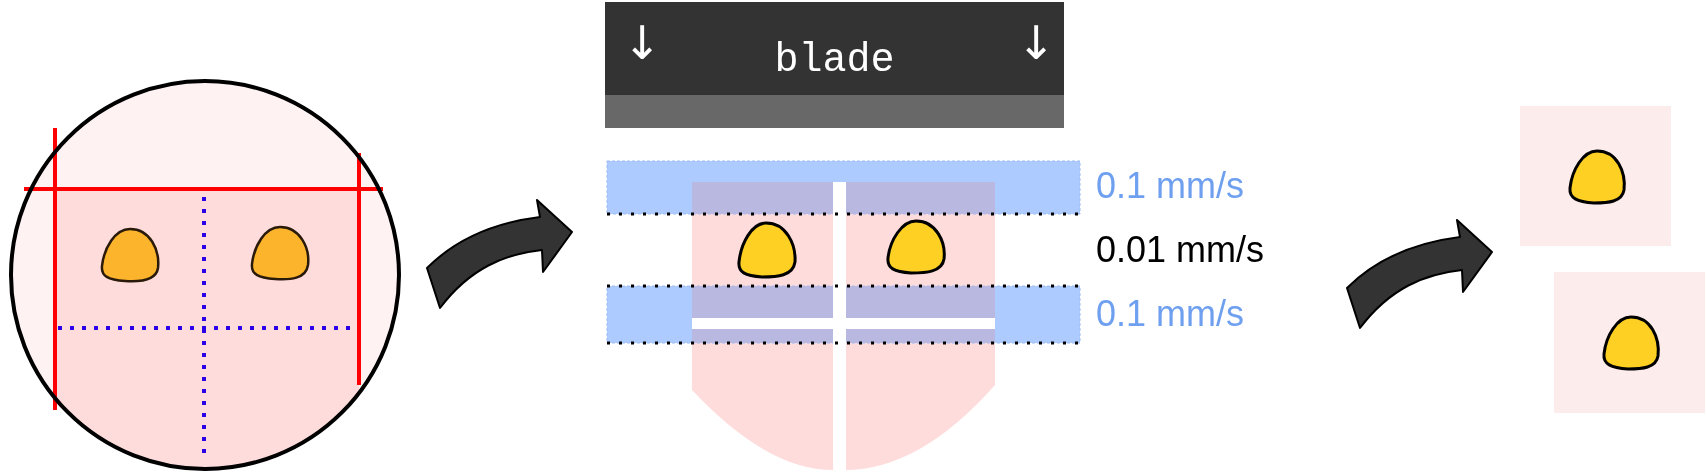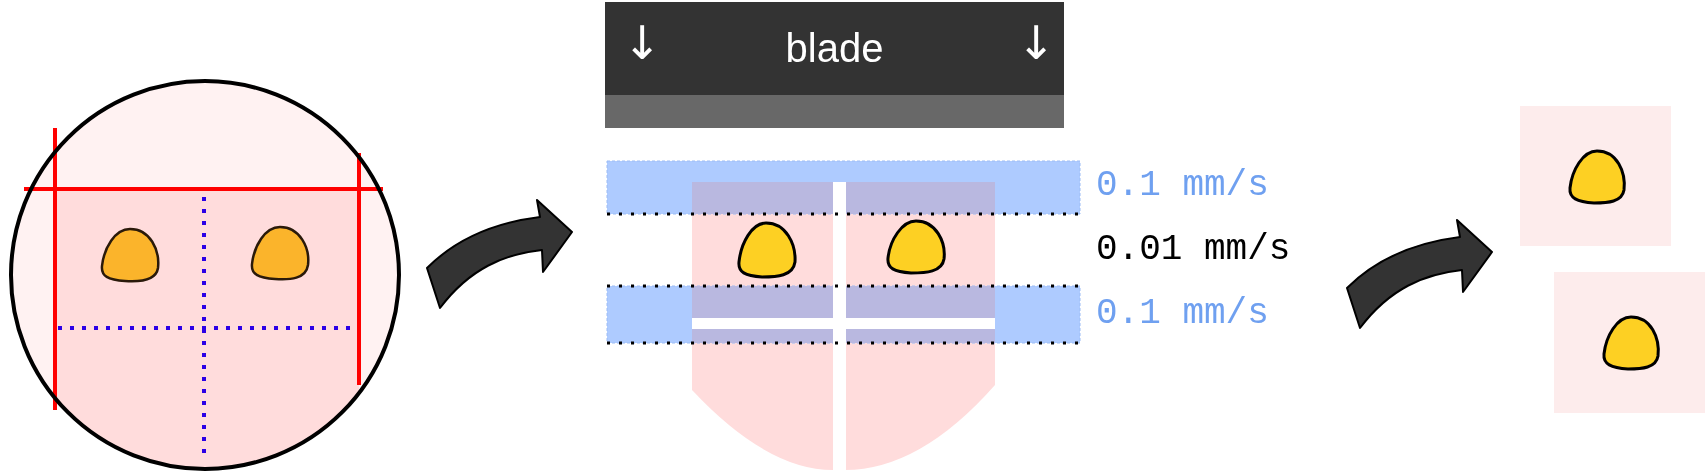--- a/index.html
+++ b/index.html
@@ -1,20 +1,20 @@
 <!DOCTYPE html>
 <html><head>
   <meta charset="utf-8">
   <style>
     html, body { margin: 0; padding: 0; background: #ffffff; }
     .stage { position: relative; width: 1706px; height: 473px; overflow: hidden; background: #ffffff; font-family: "Liberation Sans", sans-serif; }
     svg.canvas { position: absolute; left: 0; top: 0; }
-    .blade-label { position: absolute; left: 605px; top: 2px; width: 459px; height: 93px; display: flex; align-items: center; justify-content: center; color: #ffffff; font-size: 40px; font-family: Liberation Sans, sans-serif; }
+    .blade-label { position: absolute; left: 605px; top: 14px; width: 459px; height: 93px; display: flex; align-items: center; justify-content: center; color: #ffffff; font-size: 40px; font-family: Liberation Mono, monospace; }
     .blade-arrow { position: absolute; top: 20px; color: #ffffff; font-size: 46px; line-height: 1; font-family: "DejaVu Sans", sans-serif; }
-    .speed-label { position: absolute; font-size: 36px; font-family: Liberation Mono, monospace; white-space: nowrap; line-height: 1; }
+    .speed-label { position: absolute; font-size: 36px; font-family: Liberation Sans, sans-serif; white-space: nowrap; line-height: 1; }
   </style>
 </head>
 <body>
 
 <div class="stage">
   <svg class="canvas" width="1706" height="473" viewBox="0 0 1706 473" xmlns="http://www.w3.org/2000/svg">
     <defs>
       <clipPath id="circleClip">
         <circle cx="205" cy="275" r="194"></circle>
       </clipPath>

